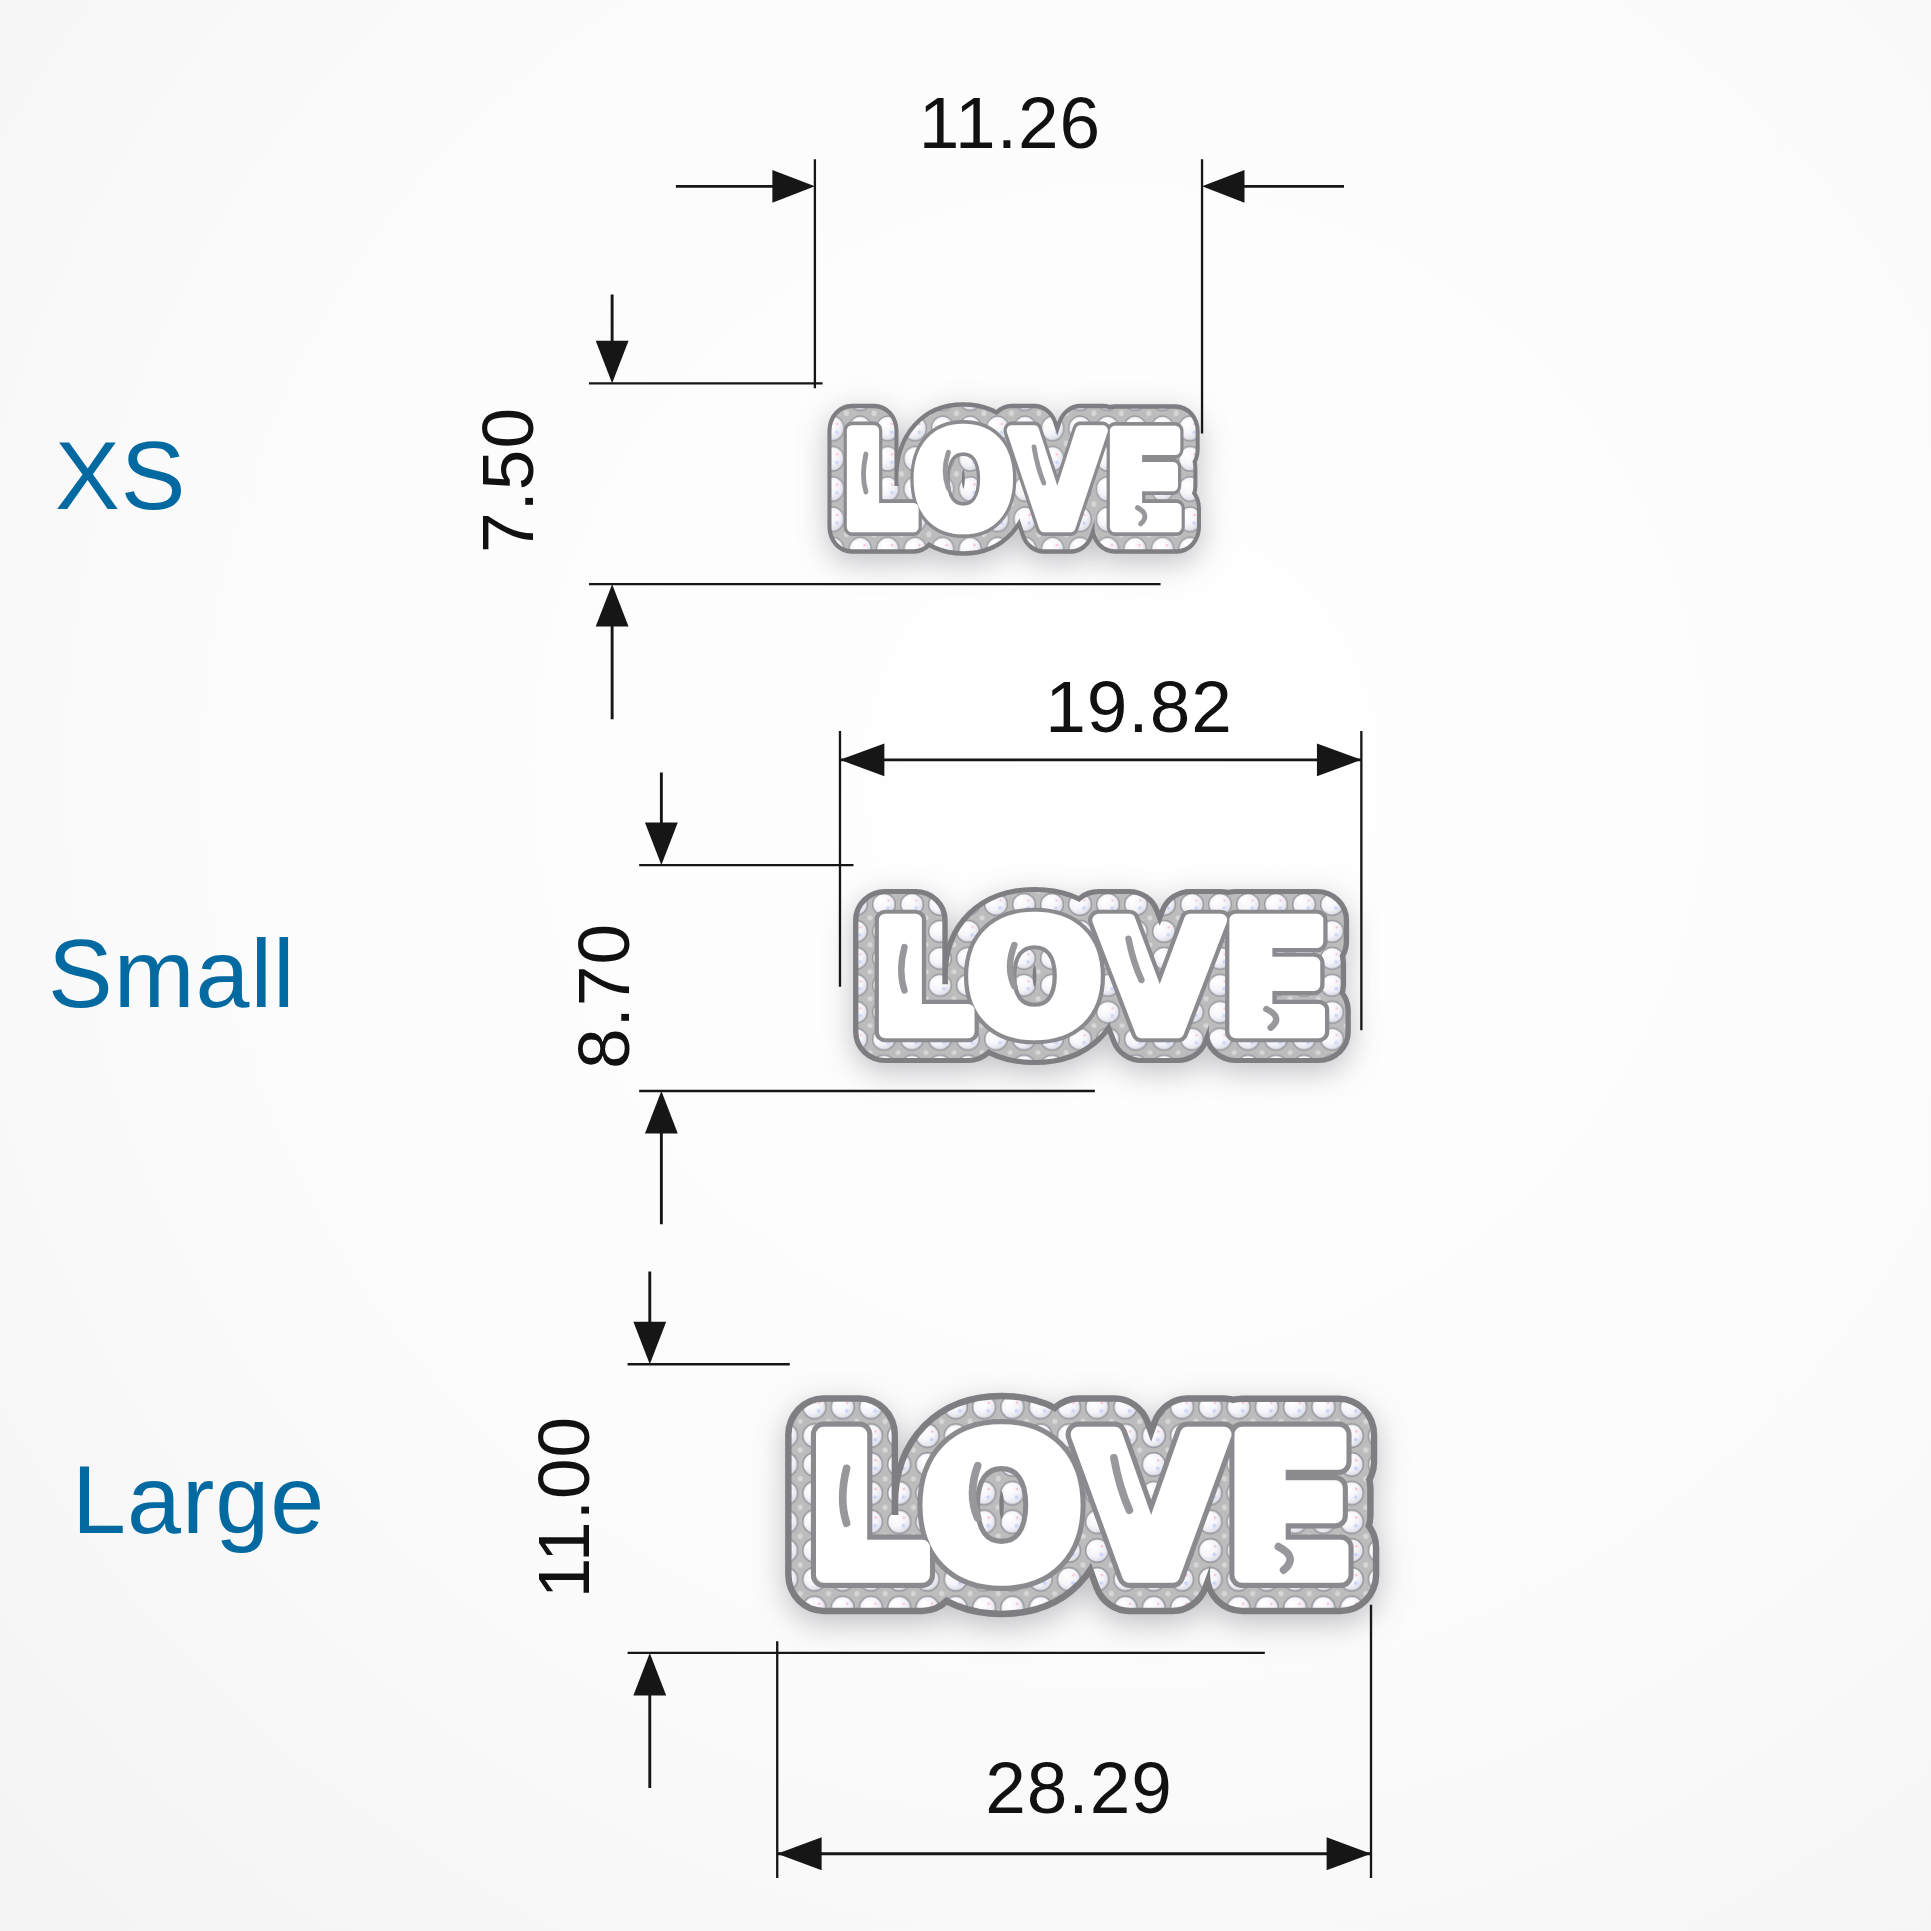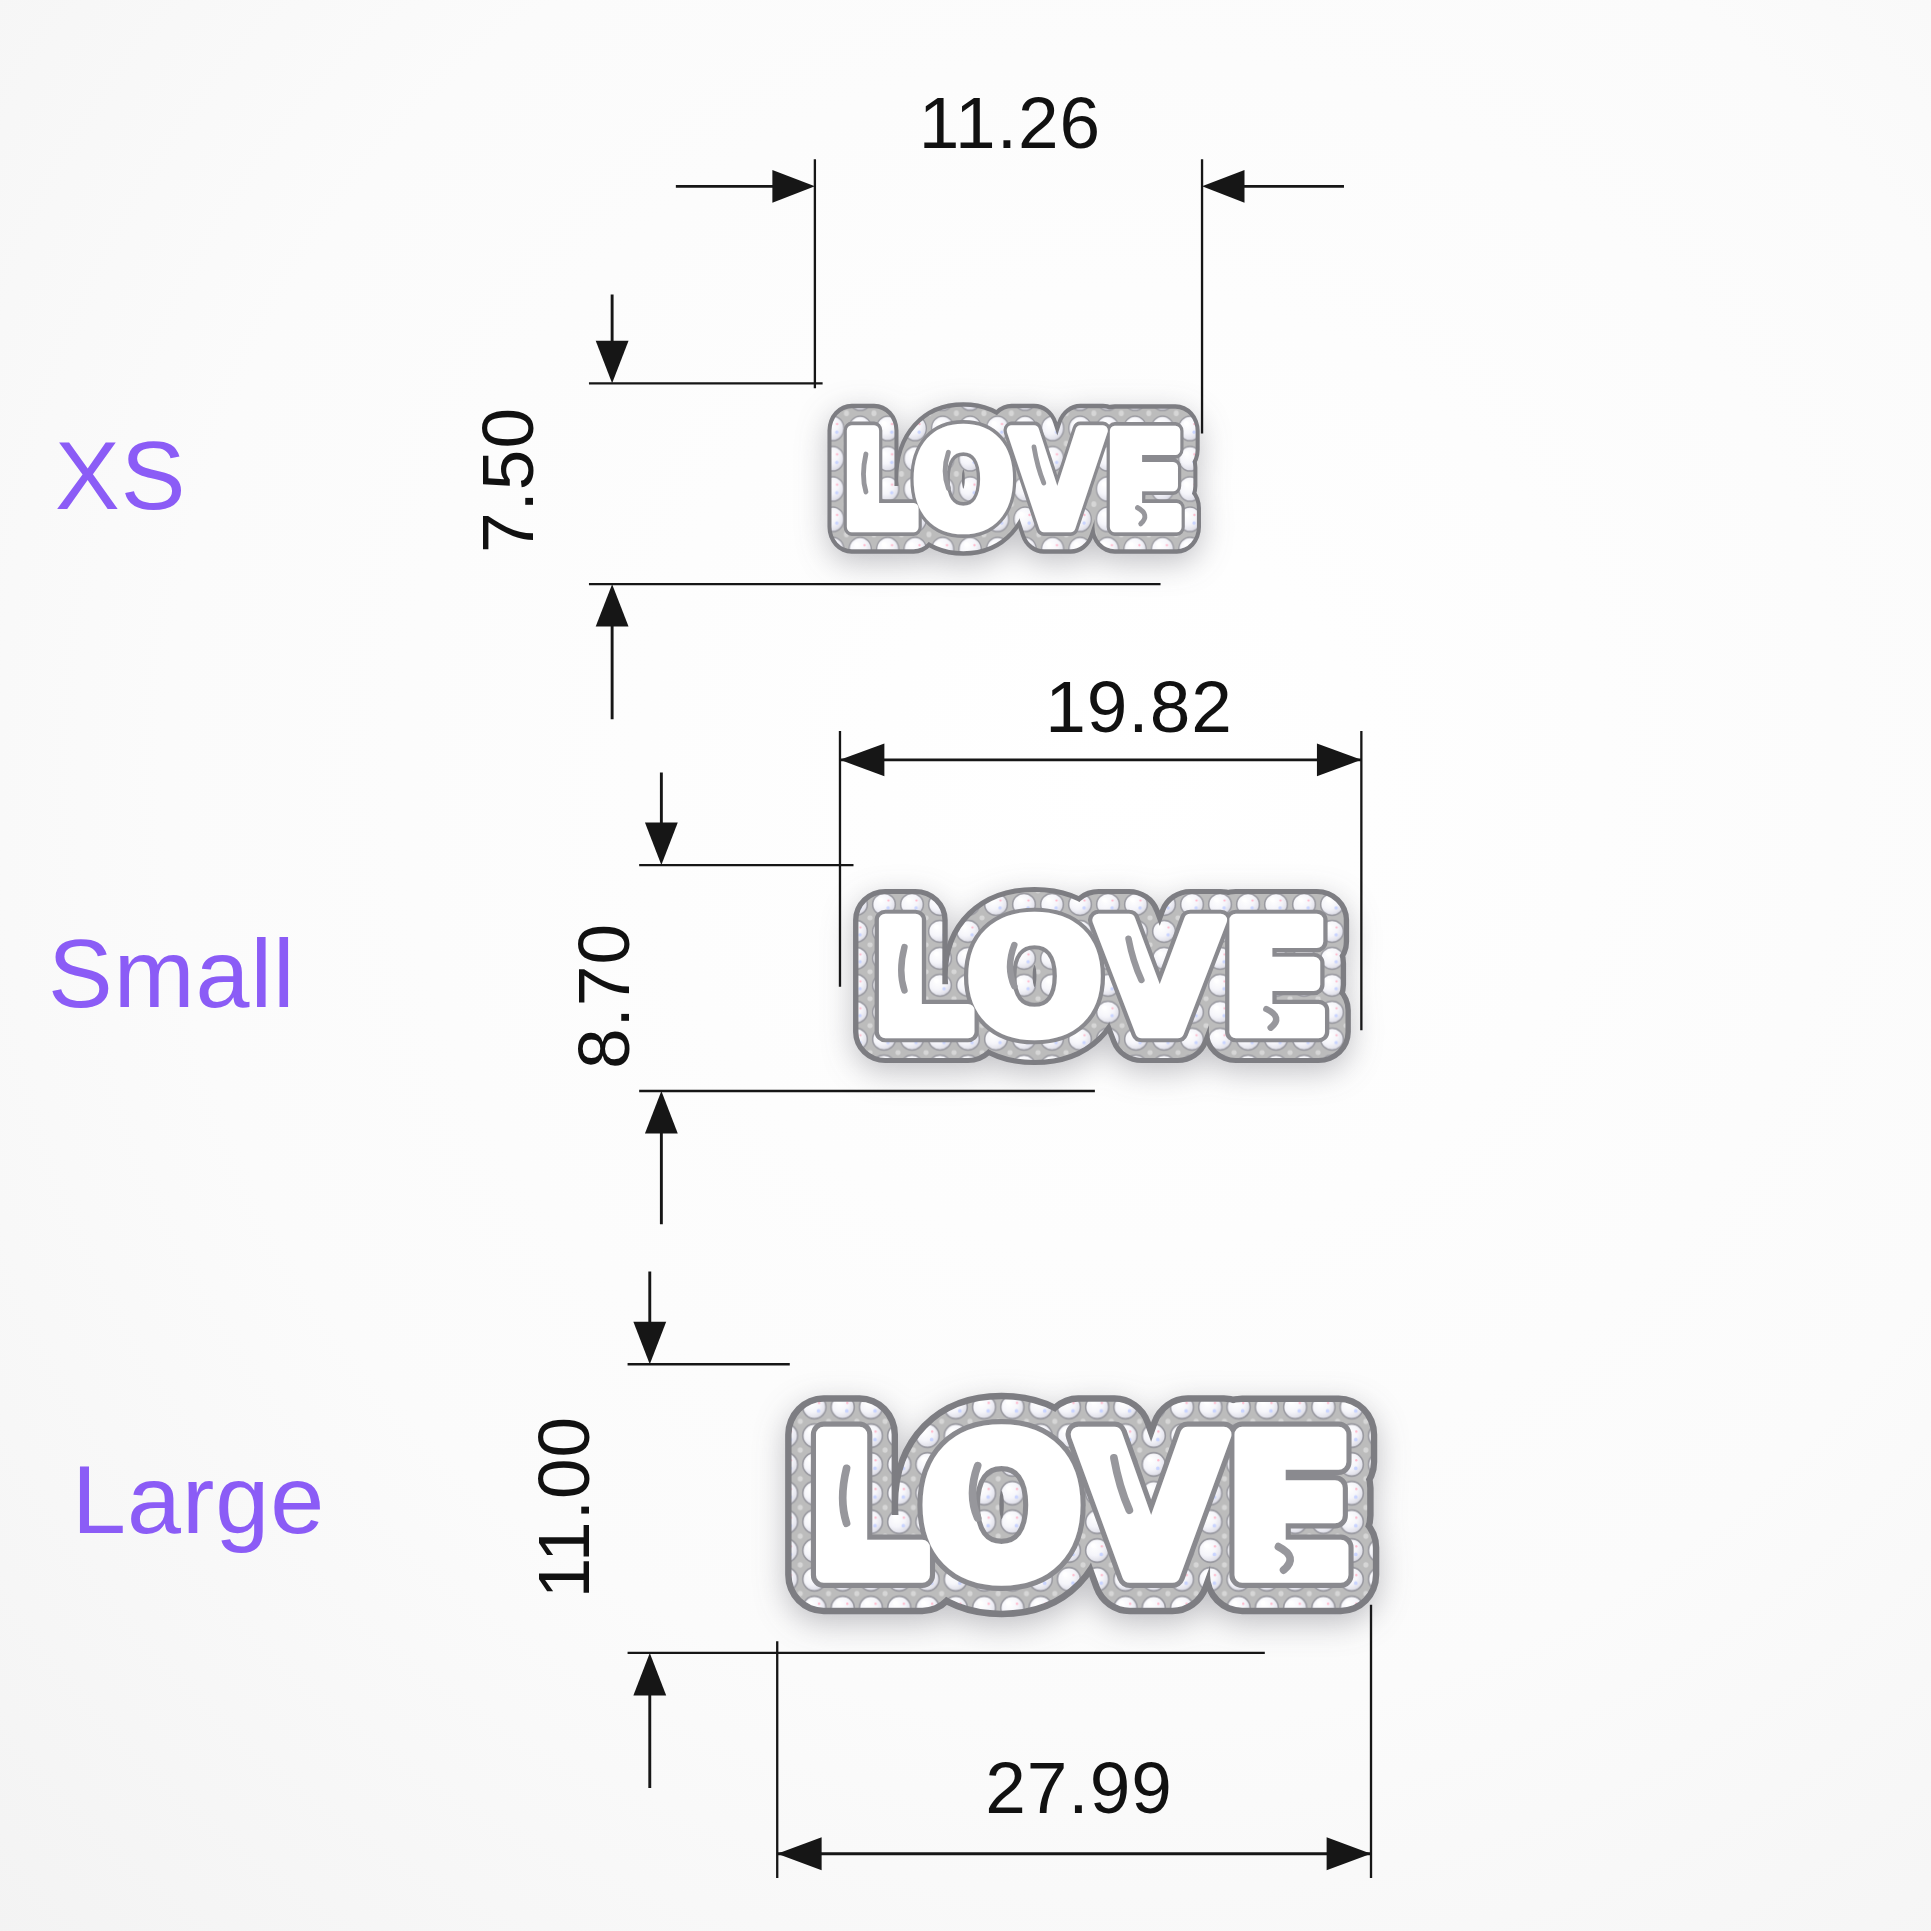--- a/index.html
+++ b/index.html
@@ -18,21 +18,21 @@
 
   
   .dim{
     position:absolute;color:#111;font-size:73px;letter-spacing:1px;
     white-space:nowrap;transform:translate(-50%,-50%);line-height:1;
   }
   .dim.v{transform:translate(-50%,-50%) rotate(-90deg);}
 
   
   .size-label{
-    position:absolute;color:#8b5cf6;font-size:97px;line-height:1;
+    position:absolute;color:#0369a1;font-size:97px;line-height:1;
     letter-spacing:1px;white-space:nowrap;
   }
 
   
   .charm{
     position:absolute;overflow:visible;
     filter:drop-shadow(0 9.7px 15.4px rgba(55,55,70,.30));
   }
   .t{
     font-family:"DejaVu Sans", sans-serif;font-weight:bold;font-size:74px;
@@ -142,21 +142,21 @@
 
   <div class="size-label" style="left:55px;top:427px">XS</div>
   <div class="size-label" style="left:72px;top:1451px">Large</div>
   <div class="size-label" style="left:48px;top:925px">Small</div>
 
   <div class="dim" style="left:1010px;top:122px">11.26</div>
   <div class="dim v" style="left:507px;top:480px">7.50</div>
   <div class="dim" style="left:1139px;top:706px">19.82</div>
   <div class="dim v" style="left:603px;top:996px">8.70</div>
   <div class="dim v" style="left:563px;top:1507px">11.00</div>
-  <div class="dim" style="left:1079px;top:1787px">27.99</div>
+  <div class="dim" style="left:1079px;top:1787px">28.29</div>
 
   <svg class="charm charm-xs" style="left:819px;top:383px;width:388px;height:196px" viewBox="0 0 240 110" preserveAspectRatio="none">
     <text class="t sil1" x="120" y="81">LOVE</text>
     <text class="t sil2" x="120" y="81">LOVE</text>
     <text class="t oln" x="120" y="81">LOVE</text>
     <text class="t ltr" x="120" y="81">LOVE</text>
     <g class="accents">
       <path d="M29,40 Q26,52 29,61"></path>
       <path d="M80,39 Q76,50 80,59"></path>
       <path d="M133,36 Q135,47 139,56"></path>

